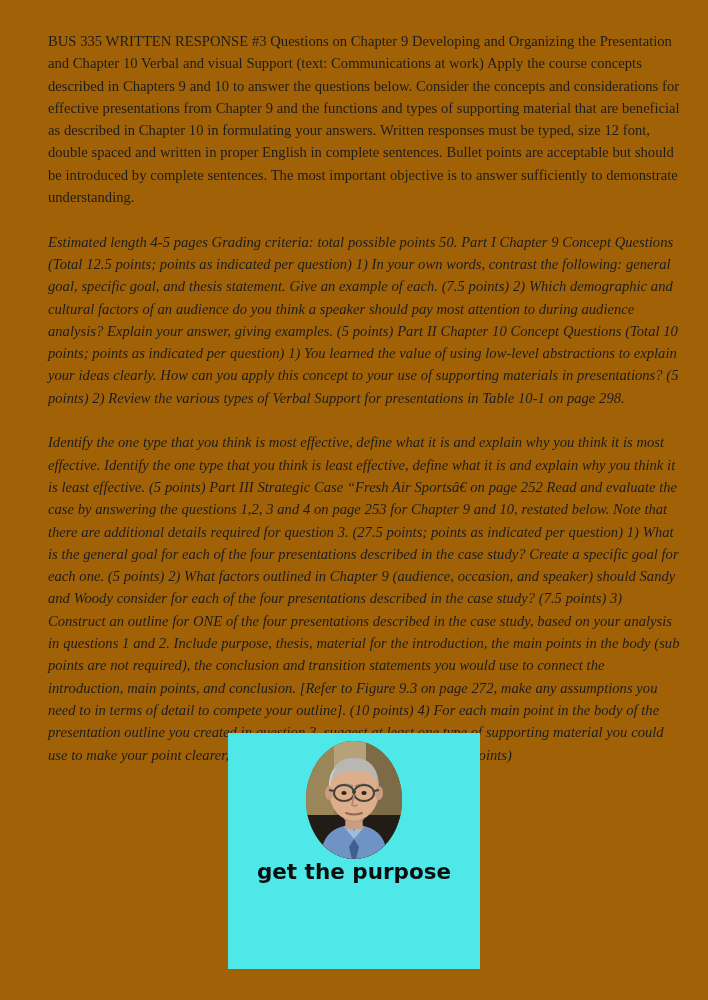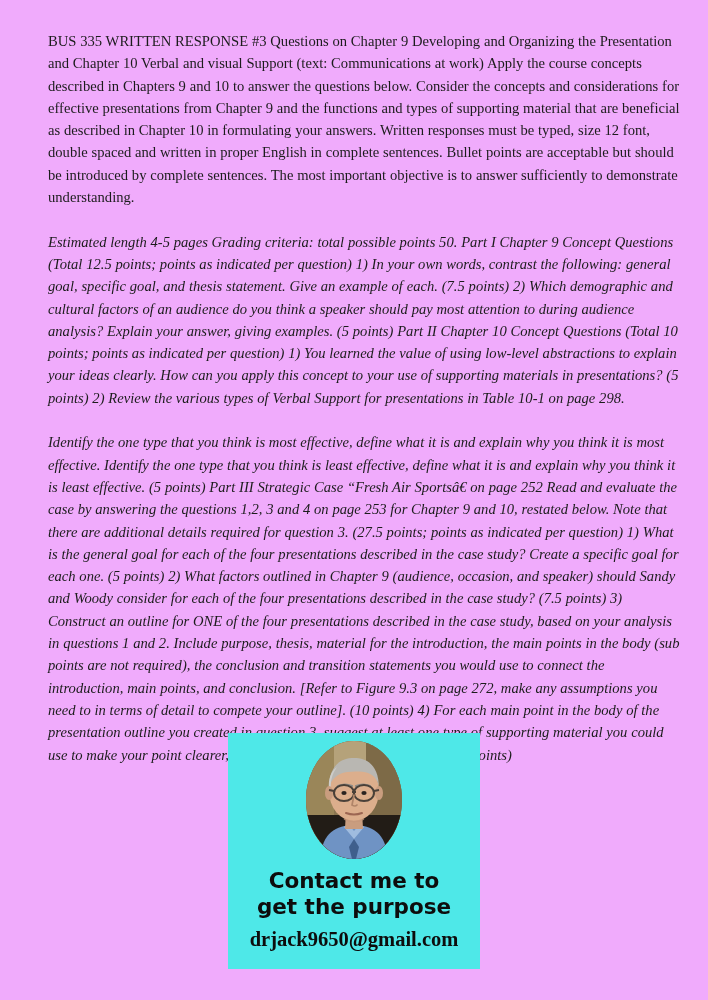--- a/index.html
+++ b/index.html
@@ -16,21 +16,21 @@
     font-family: "Liberation Serif", "DejaVu Serif", serif;
     color: #1b1b1b;
   }
 
   #page {
     position: absolute;
     left: 0;
     top: 0;
     width: 708px;
     height: 1000px;
-    background: #f0abfc;
+    background: #a16207;
   }
 
   #doc-body {
     position: absolute;
     left: 48px;
     top: 30px;
     width: 634px;
   }
 
   .para {
@@ -153,19 +153,17 @@
         <ellipse cx="58" cy="52" rx="2.6" ry="2" fill="#2a2320"></ellipse>
 
         <path d="M48 54 L46 64 q3 2 5 0" stroke="#b08468" stroke-width="1.7" fill="none" stroke-linecap="round"></path>
 
         <path d="M40 72 q8 3 16 0" stroke="#9c6652" stroke-width="2" fill="none" stroke-linecap="round"></path>
 
         <path d="M38 78 q10 5 20 0" stroke="#c4977a" stroke-width="1.4" fill="none" opacity="0.7"></path>
       </svg>
     </div>
 
-    <div class="promo-line" id="promo-line-1">Contact me to</div>
     <div class="promo-line" id="promo-line-2">get the purpose</div>
-    <div id="promo-email">drjack9650@gmail.com</div>
 
   </div>
 
 </div>
 
 </body></html>

